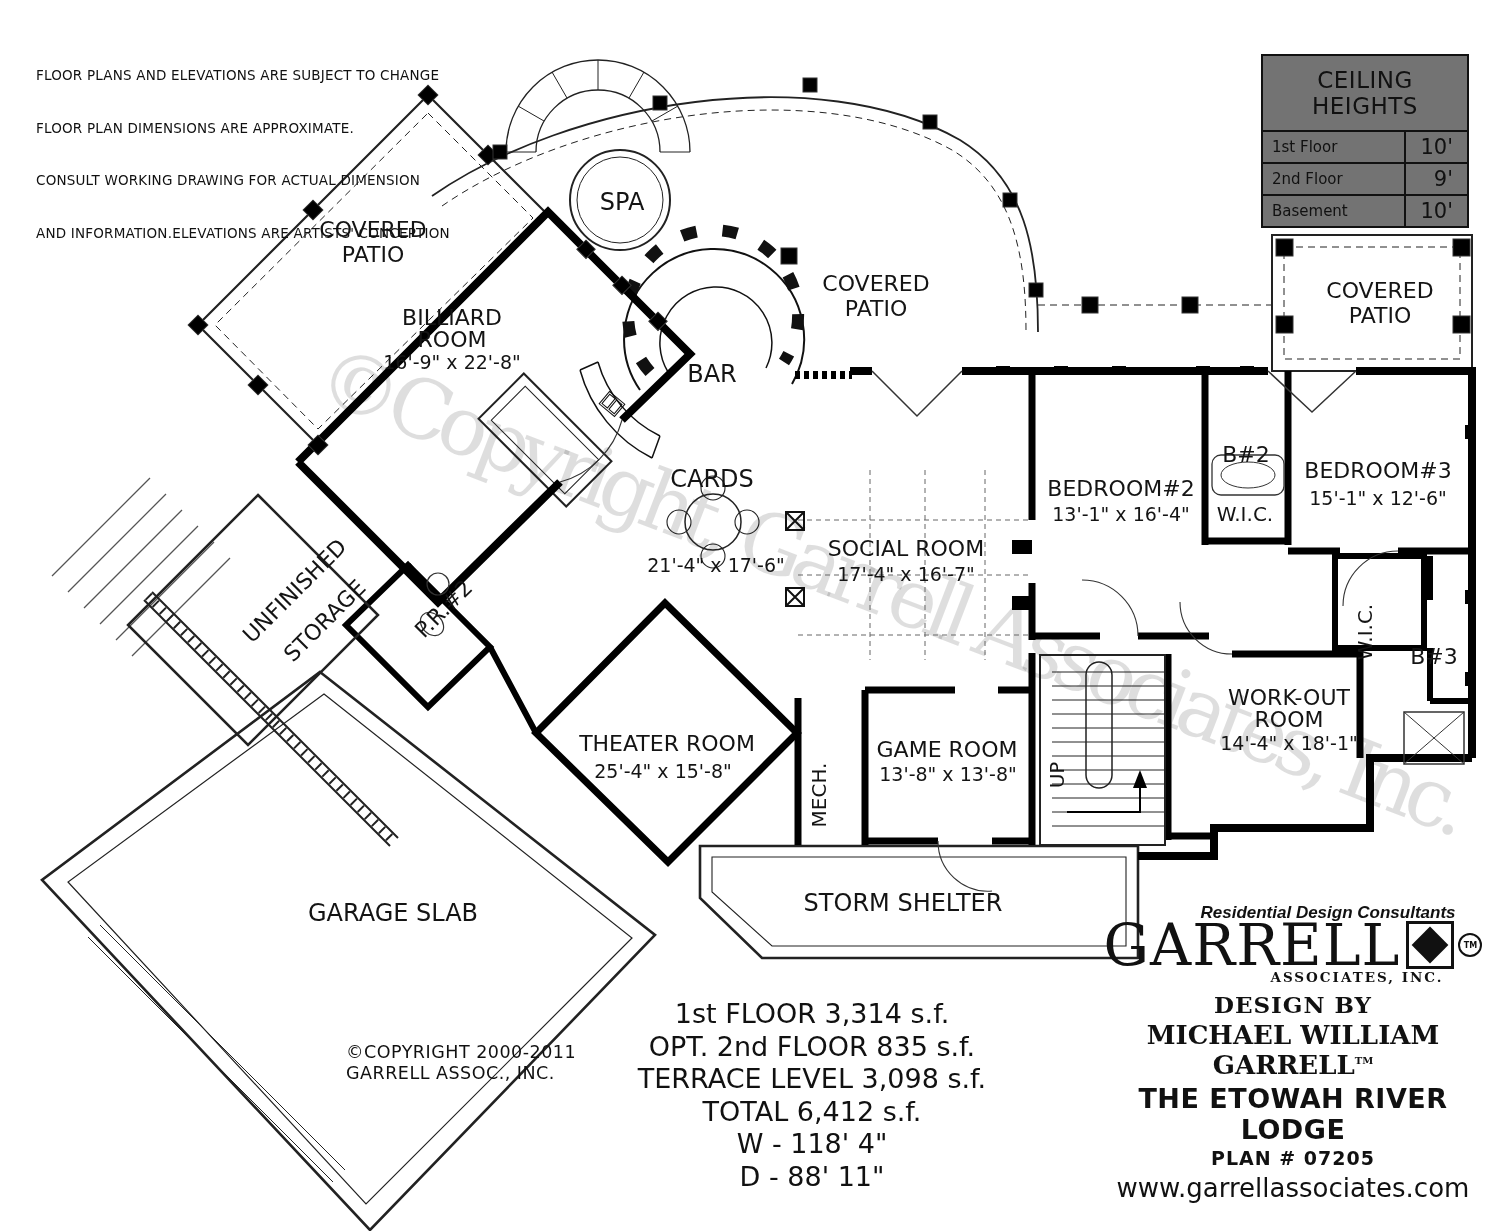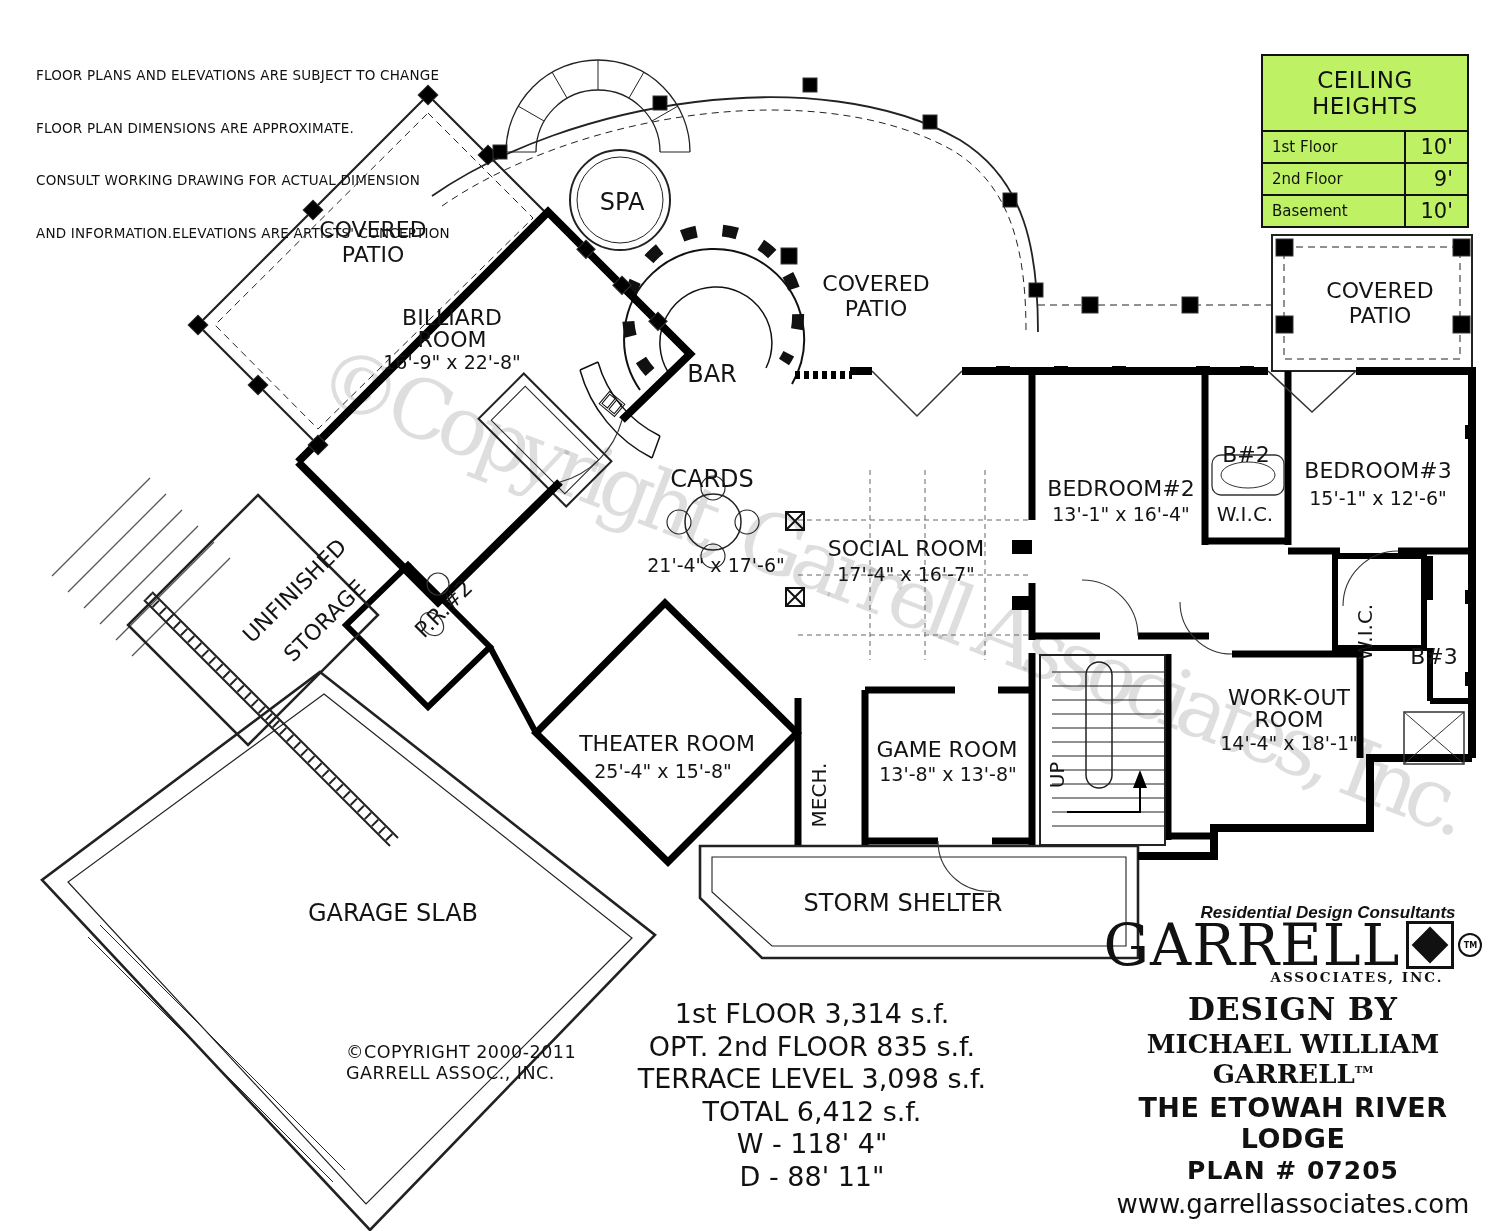--- a/index.html
+++ b/index.html
@@ -6,40 +6,40 @@
   .canvas{position:relative;width:1500px;height:1231px;background:#ffffff;overflow:hidden;
           font-family:"DejaVu Sans",sans-serif;color:#111;}
   svg{position:absolute;left:0;top:0;}
   svg text{fill:#141414;font-family:"DejaVu Sans",sans-serif;}
   .rl{font-size:22px;text-anchor:middle;}
   .rl-sm{font-size:20px;text-anchor:middle;}
   .rl-lg{font-size:24px;text-anchor:middle;}
   .dim{font-size:19px;text-anchor:middle;}
   .wm{font-size:82px;letter-spacing:7px;fill:#000;fill-opacity:0.13;font-family:"DejaVu Serif",serif;}
   .disclaimer{position:absolute;left:36px;top:32px;font-size:13.5px;line-height:17.5px;letter-spacing:.2px;white-space:pre;}
-  .ch-table{position:absolute;left:1261px;top:54px;width:208px;border:2.5px solid #111;border-collapse:collapse;background:#bef264;}
+  .ch-table{position:absolute;left:1261px;top:54px;width:208px;border:2.5px solid #111;border-collapse:collapse;background:#737373;}
   .ch-table td,.ch-table th{border:2.5px solid #111;font-weight:normal;}
   .ch-title{font-size:23px;letter-spacing:.5px;padding:11px 6px;text-align:center;}
   .ch-label{font-size:15px;padding:3px 4px 3px 9px;text-align:left;width:128px;}
   .ch-val{font-size:21px;padding:3px 14px 3px 4px;text-align:right;}
   .totals{position:absolute;left:597px;top:998px;width:430px;text-align:center;font-size:27px;line-height:32.5px;}
   .copyright{position:absolute;left:346px;top:1042px;font-size:17.5px;line-height:21px;letter-spacing:.5px;}
   .brand{position:absolute;left:1093px;top:903px;width:400px;text-align:center;}
   .brand-tagline{font-family:Liberation Sans, sans-serif;font-style:italic;font-weight:bold;font-size:17px;margin-left:70px;}
   .brand-row{display:flex;align-items:center;justify-content:center;margin-top:-6px;}
   .brand-name{font-family:"DejaVu Serif",serif;font-size:57px;letter-spacing:1px;line-height:56px;}
   .logo-box{position:relative;width:42px;height:42px;border:3px solid #111;margin-left:6px;}
   .logo-diamond{position:absolute;left:8px;top:8px;width:26px;height:26px;background:#111;transform:rotate(45deg);}
   .logo-tm{width:20px;height:20px;border:2px solid #111;border-radius:50%;font-size:8px;display:flex;
            align-items:center;justify-content:center;margin-left:4px;font-weight:bold;}
   .brand-assoc{font-family:"DejaVu Serif",serif;font-size:13.5px;letter-spacing:2px;margin:-4px 0 6px 128px;font-weight:bold;}
-  .brand-designby{font-family:"DejaVu Serif",serif;font-size:31px;font-weight:bold;letter-spacing:1px;}
+  .brand-designby{font-family:"DejaVu Serif",serif;font-size:23px;font-weight:bold;letter-spacing:1px;}
   .brand-designer{font-family:"DejaVu Serif",serif;font-size:26px;font-weight:bold;margin-top:2px;}
   .brand-plan-name{font-size:27px;font-weight:bold;margin-top:3px;letter-spacing:.5px;}
-  .brand-plan-num{font-size:25px;font-weight:bold;margin-top:2px;letter-spacing:1px;}
+  .brand-plan-num{font-size:19px;font-weight:bold;margin-top:2px;letter-spacing:1px;}
   .brand-site{font-size:26px;margin-top:4px;}
   .tm-sup{font-size:10px;vertical-align:super;}
 </style>
 </head>
 <body>
 
 <div class="canvas">
 
 <svg width="1500" height="1231" viewBox="0 0 1500 1231">
 

